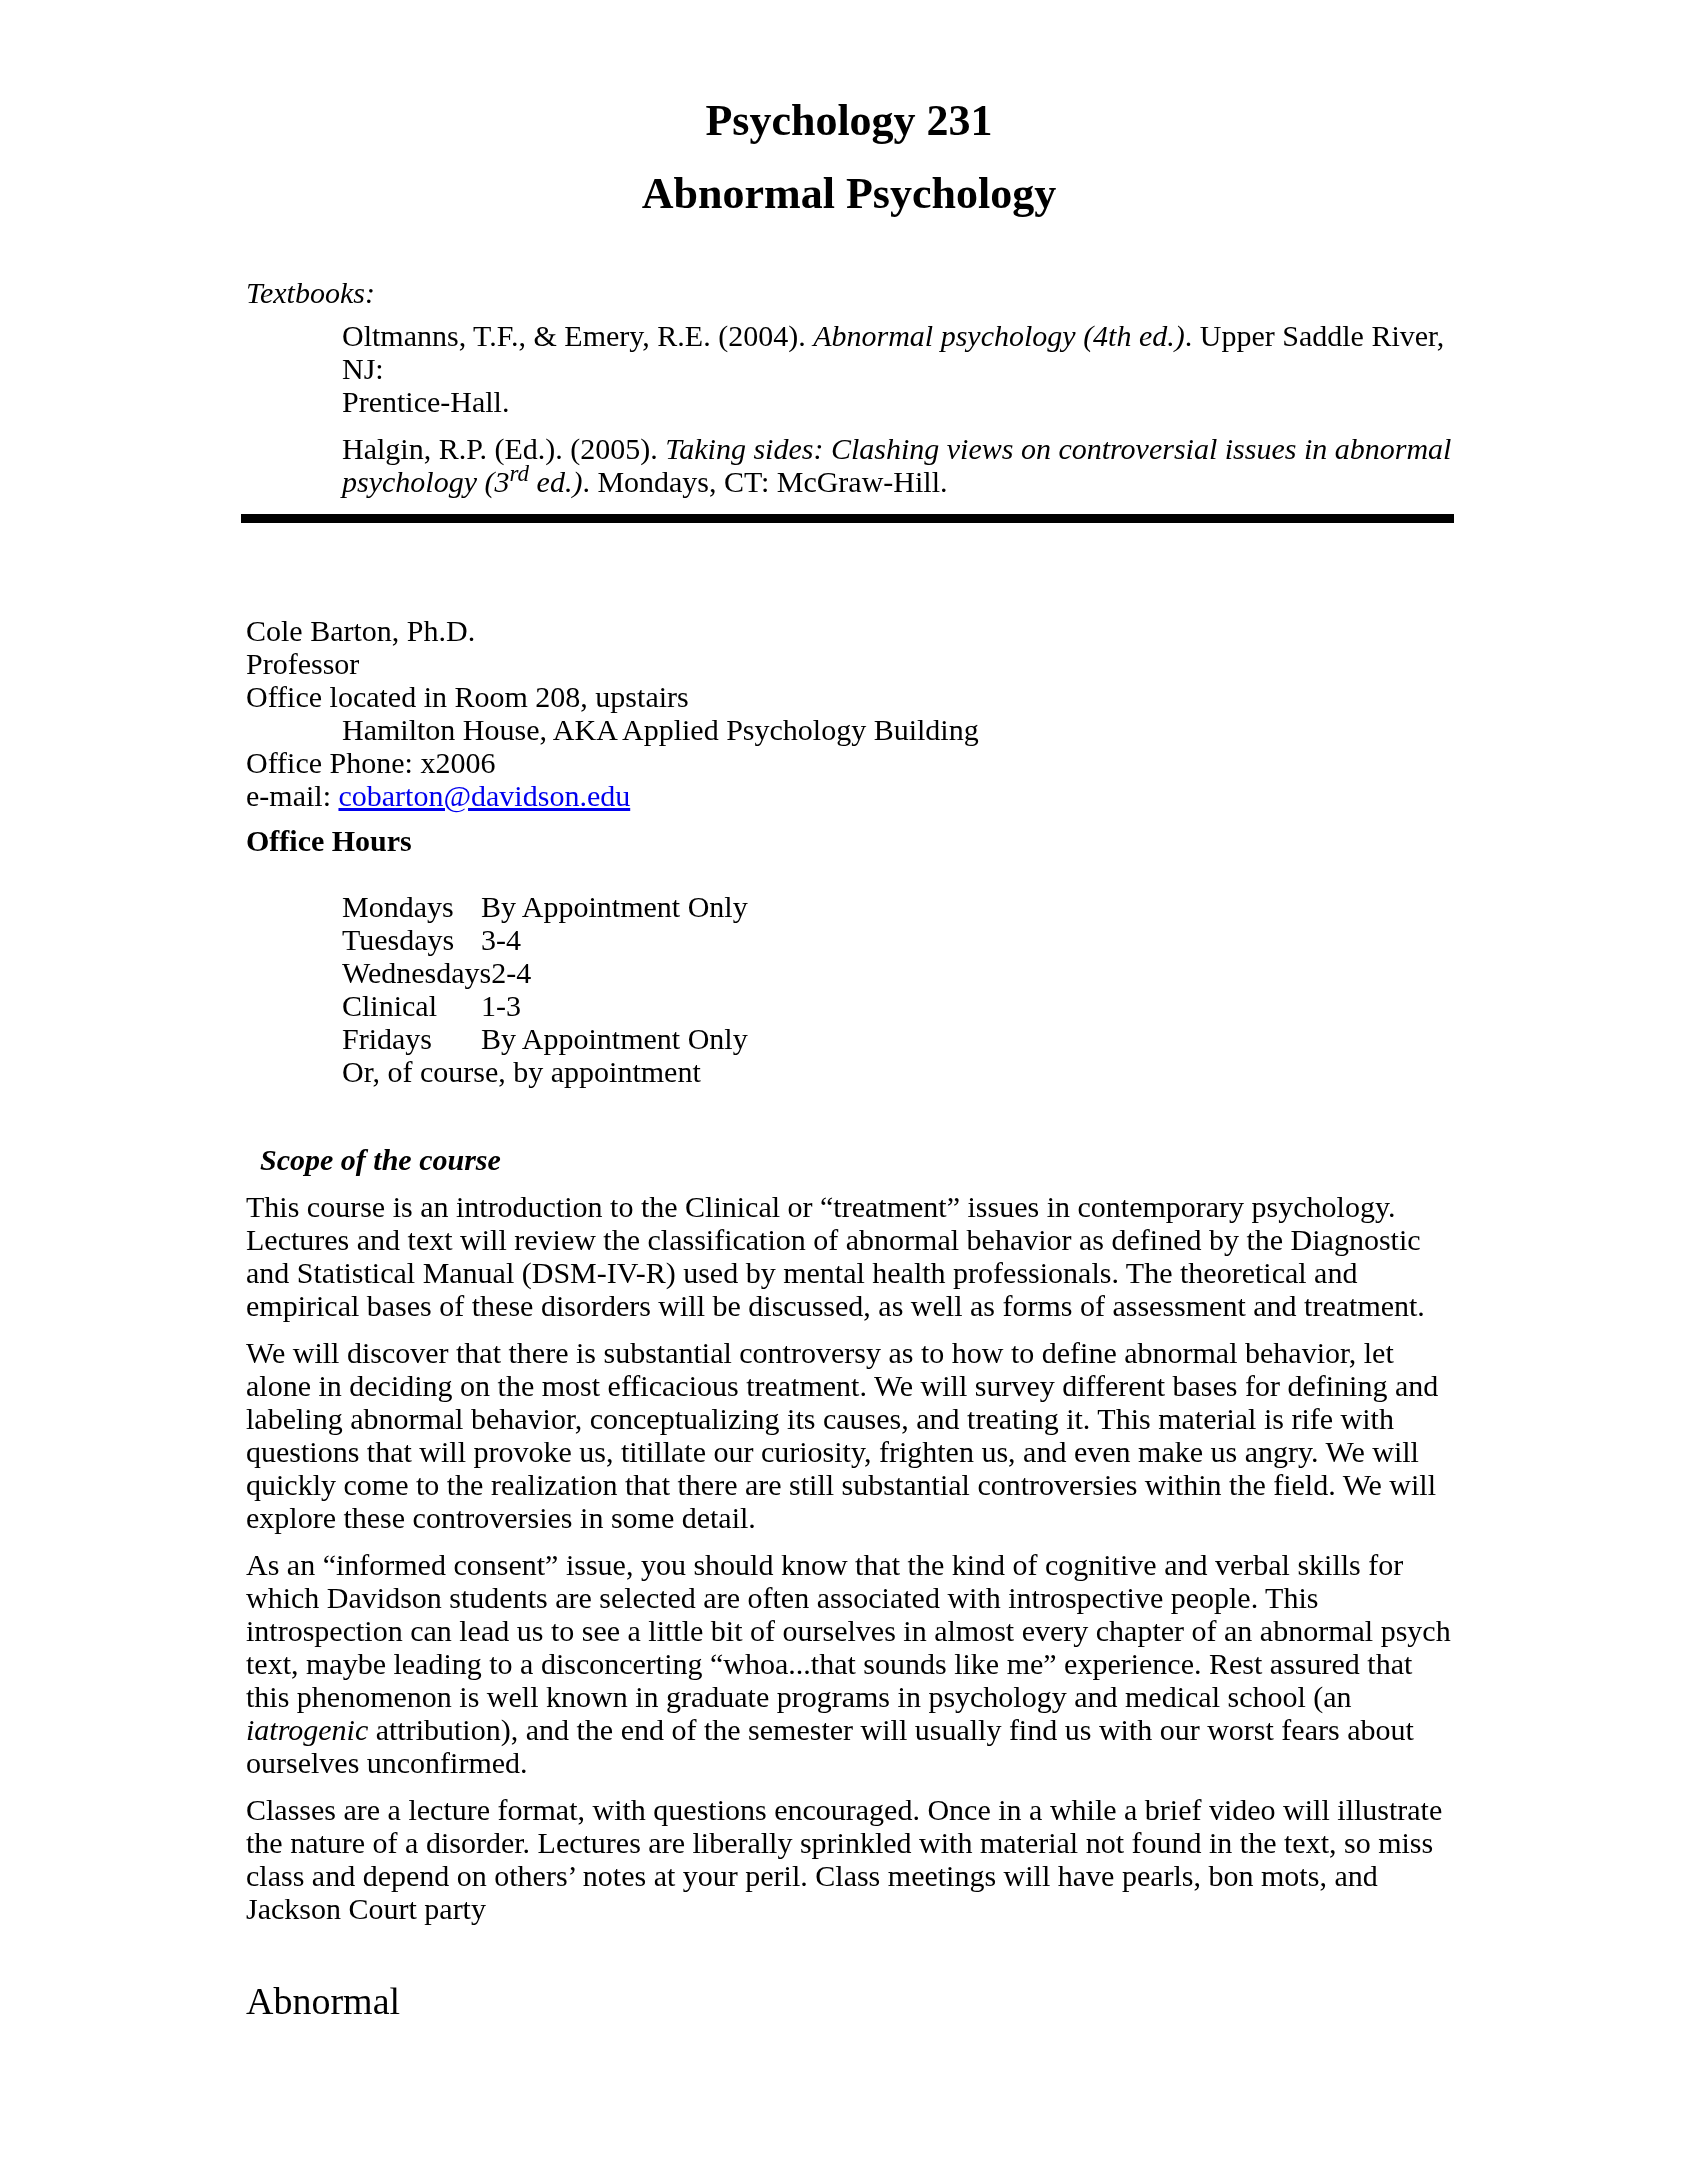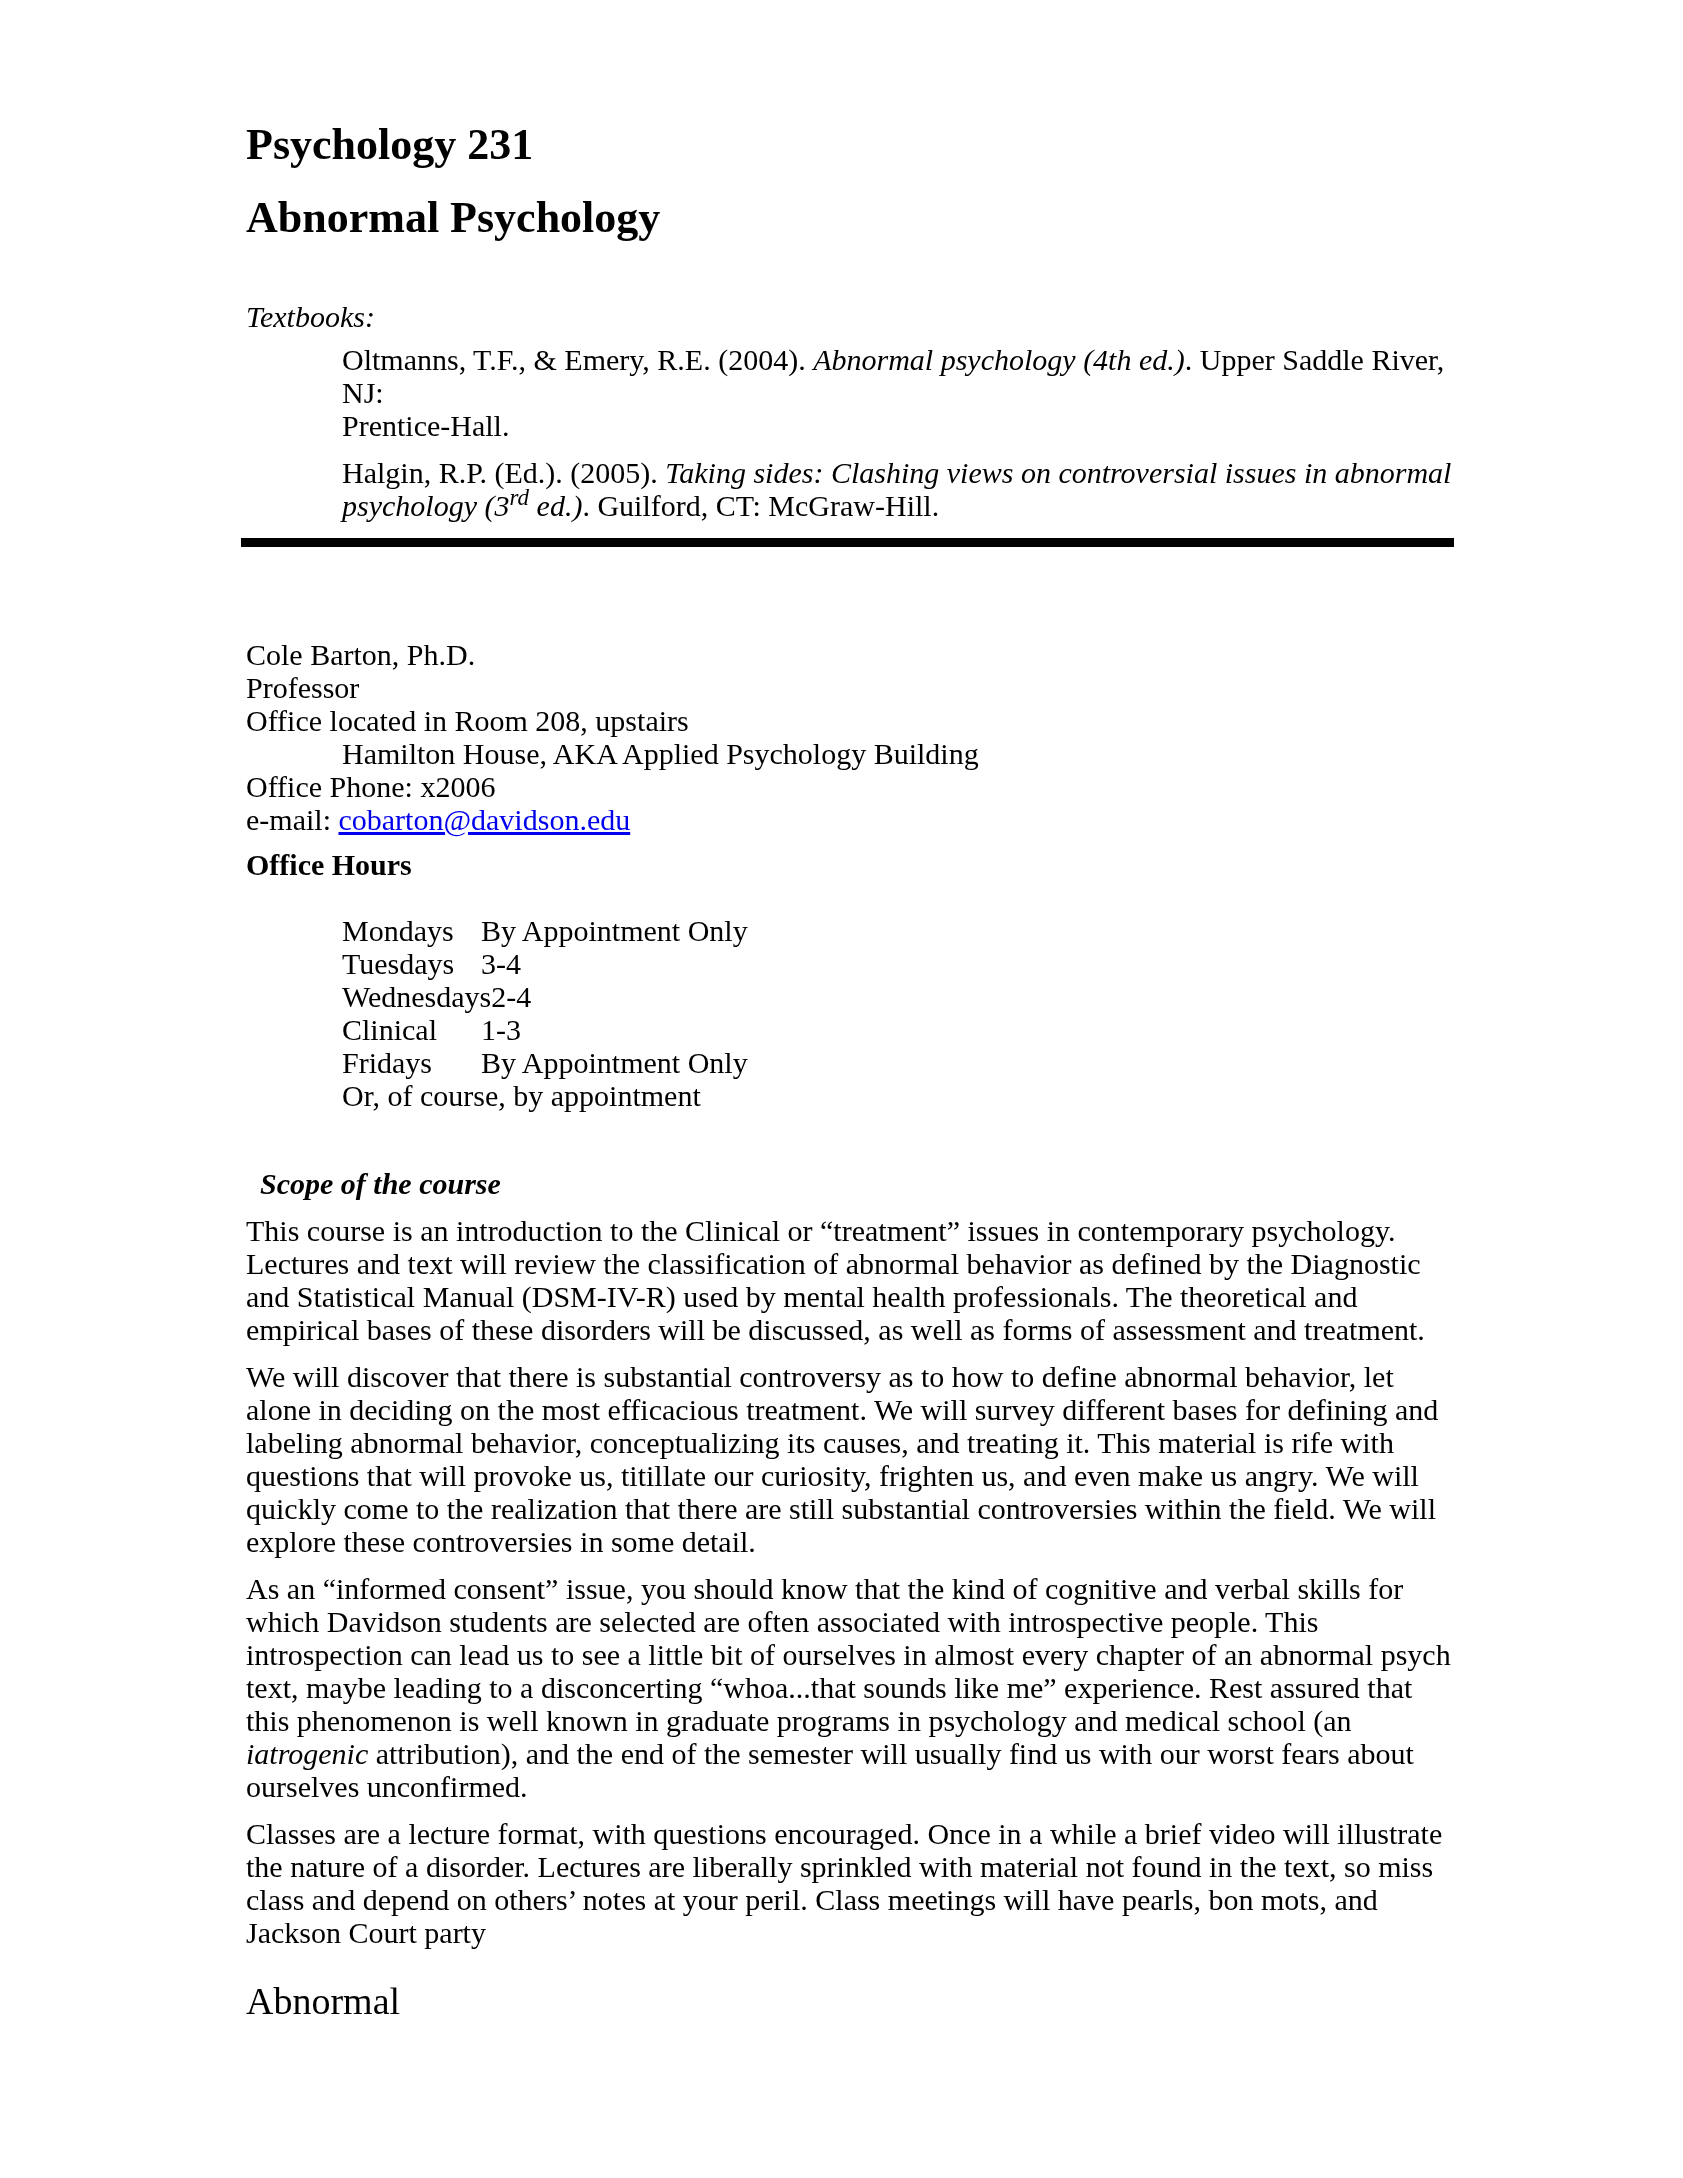--- a/index.html
+++ b/index.html
@@ -14,21 +14,22 @@
   }
   .content {
     position: absolute;
     left: 246px;
     top: 0;
     width: 1206px;
     font-size: 30px;
     line-height: 33px;
   }
   .doc-title {
-    padding-top: 108px;
+    padding-top: 84px;
+    text-align: center;
     font-size: 44px;
     font-weight: bold;
     line-height: 73px;
   }
   .textbooks-label {
     margin-top: 46px;
     font-style: italic;
   }
   .textbook { margin-left: 96px; margin-top: 10px; }
   .textbook.second { margin-top: 14px; }
@@ -75,21 +76,21 @@
 
     <div class="textbooks-label">Textbooks:</div>
 
     <div class="textbook">
       <div><span>Oltmanns, T.F., &amp; Emery, R.E. (2004). </span><span class="it">Abnormal psychology (4th ed.)</span><span>. Upper Saddle River, NJ:</span></div>
       <div>Prentice-Hall.</div>
     </div>
 
     <div class="textbook second">
       <div><span>Halgin, R.P. (Ed.). (2005). </span><span class="it">Taking sides: Clashing views on controversial issues in abnormal</span></div>
-      <div><span class="it">psychology (3</span><sup>rd</sup><span class="it"> ed.)</span><span>. Guilford, CT: McGraw-Hill.</span></div>
+      <div><span class="it">psychology (3</span><sup>rd</sup><span class="it"> ed.)</span><span>. Mondays, CT: McGraw-Hill.</span></div>
     </div>
 
     <div class="rule"></div>
 
     <div class="instructor">
       <div>Cole Barton, Ph.D.</div>
       <div>Professor</div>
       <div>Office located in Room 208, upstairs</div>
       <div class="indent">Hamilton House, AKA Applied Psychology Building</div>
       <div>Office Phone: x2006</div>

